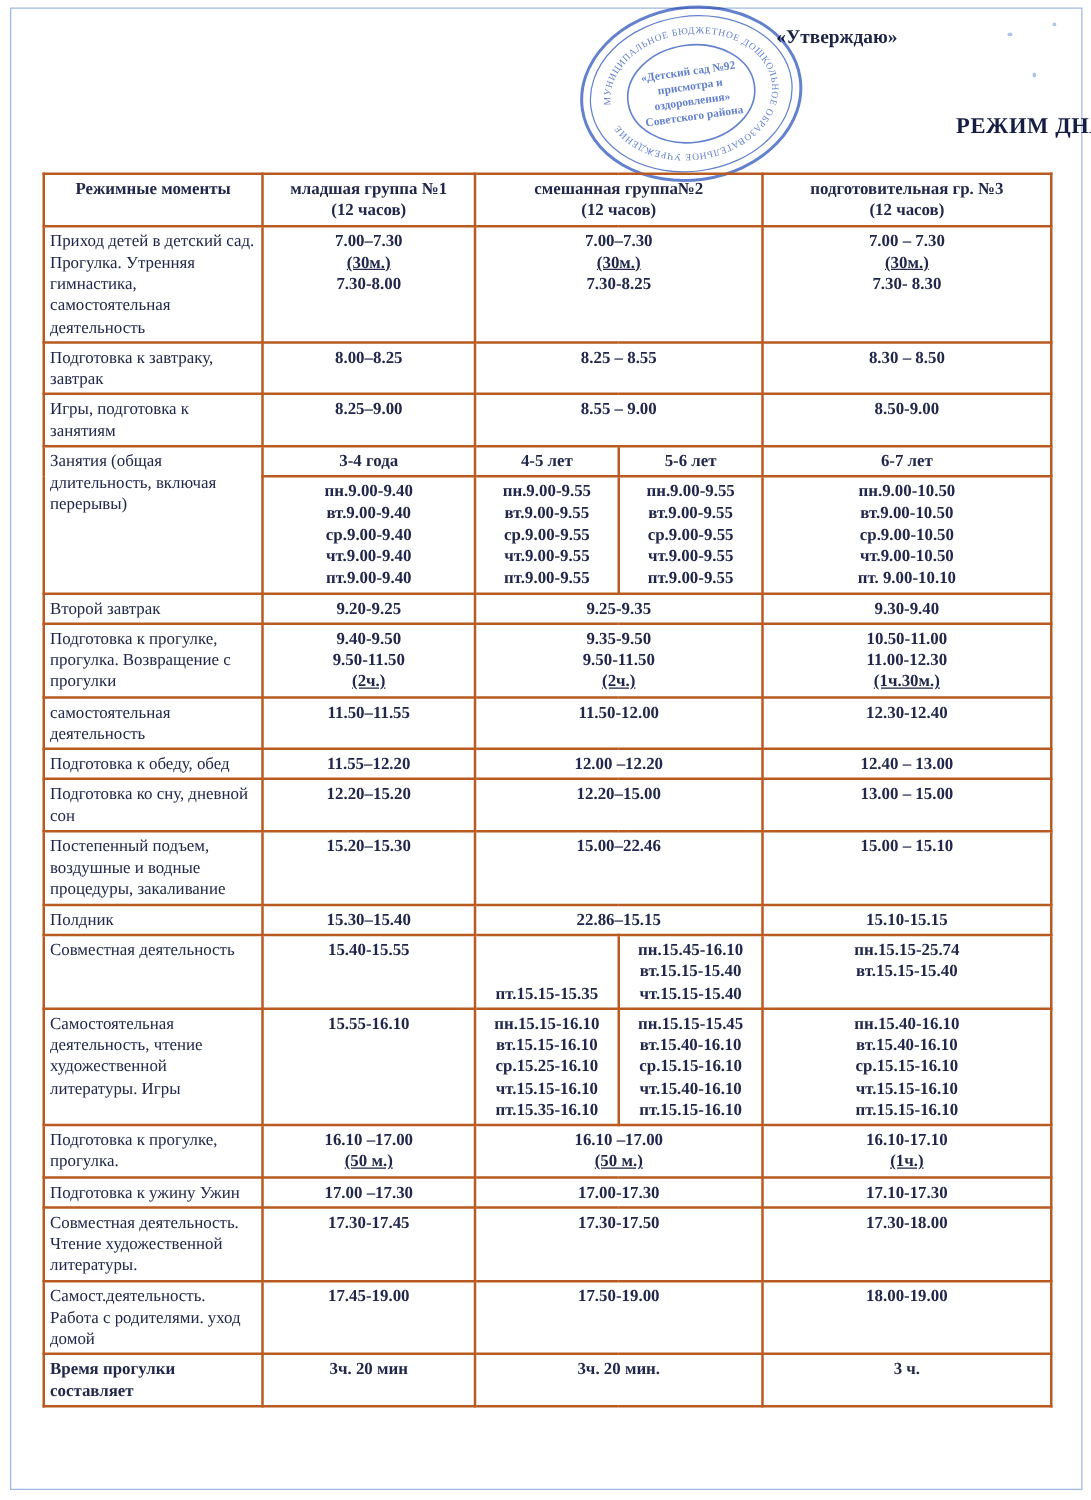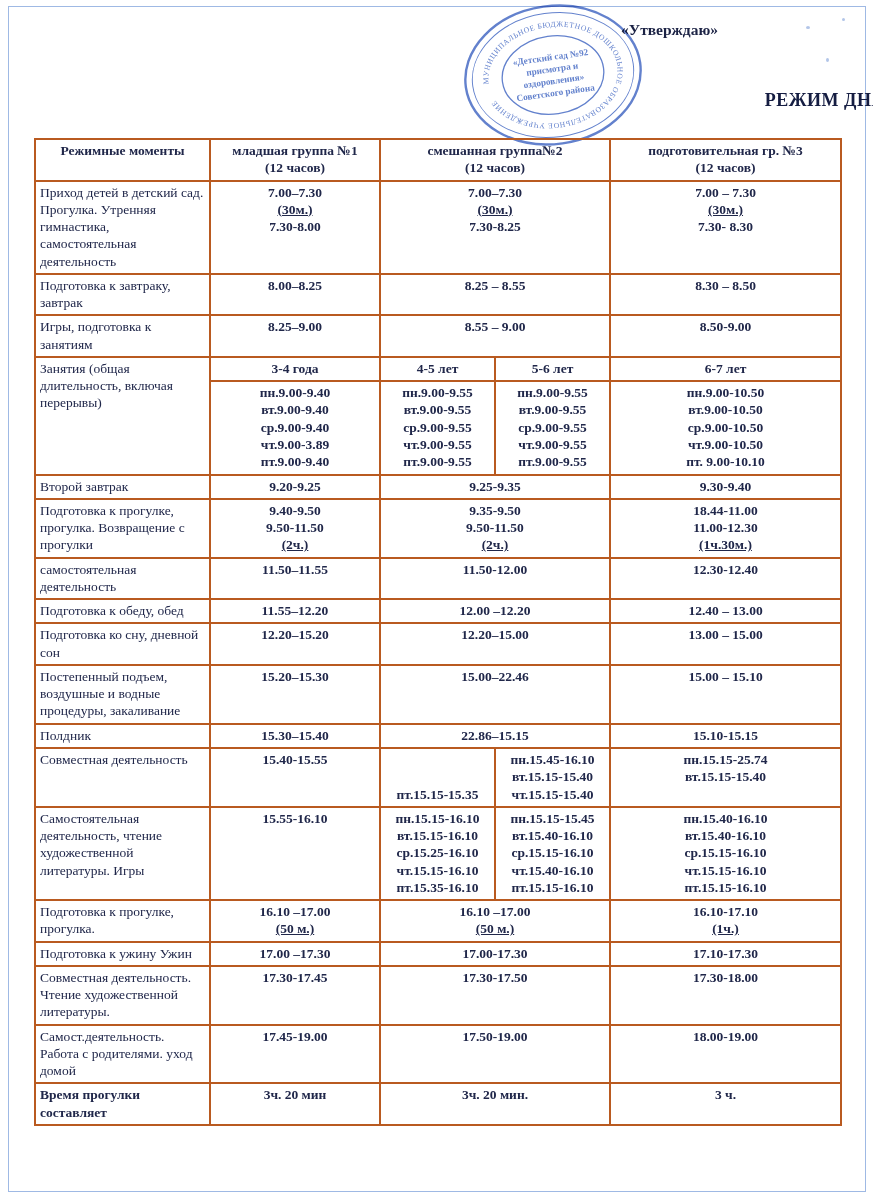--- a/index.html
+++ b/index.html
@@ -177,21 +177,21 @@
         </td>
         <td class="val bold">
           <div>6-7 лет</div>
         </td>
       </tr>
       <tr>
         <td class="val">
           <div>пн.9.00-9.40</div>
           <div>вт.9.00-9.40</div>
           <div>ср.9.00-9.40</div>
-          <div>чт.9.00-3.89</div>
+          <div>чт.9.00-9.40</div>
           <div>пт.9.00-9.40</div>
         </td>
         <td class="val">
           <div>пн.9.00-9.55</div>
           <div>вт.9.00-9.55</div>
           <div>ср.9.00-9.55</div>
           <div>чт.9.00-9.55</div>
           <div>пт.9.00-9.55</div>
         </td>
         <td class="val">
@@ -231,21 +231,21 @@
           <div>9.40-9.50</div>
           <div>9.50-11.50</div>
           <div class="u">(2ч.)</div>
         </td>
         <td colspan="2" class="val">
           <div>9.35-9.50</div>
           <div>9.50-11.50</div>
           <div class="u">(2ч.)</div>
         </td>
         <td class="val">
-          <div>18.44-11.00</div>
+          <div>10.50-11.00</div>
           <div>11.00-12.30</div>
           <div class="u">(1ч.30м.)</div>
         </td>
       </tr>
       <tr>
         <td class="rowhead">
           <div>самостоятельная деятельность</div>
         </td>
         <td class="val">
           <div>11.50–11.55</div>

